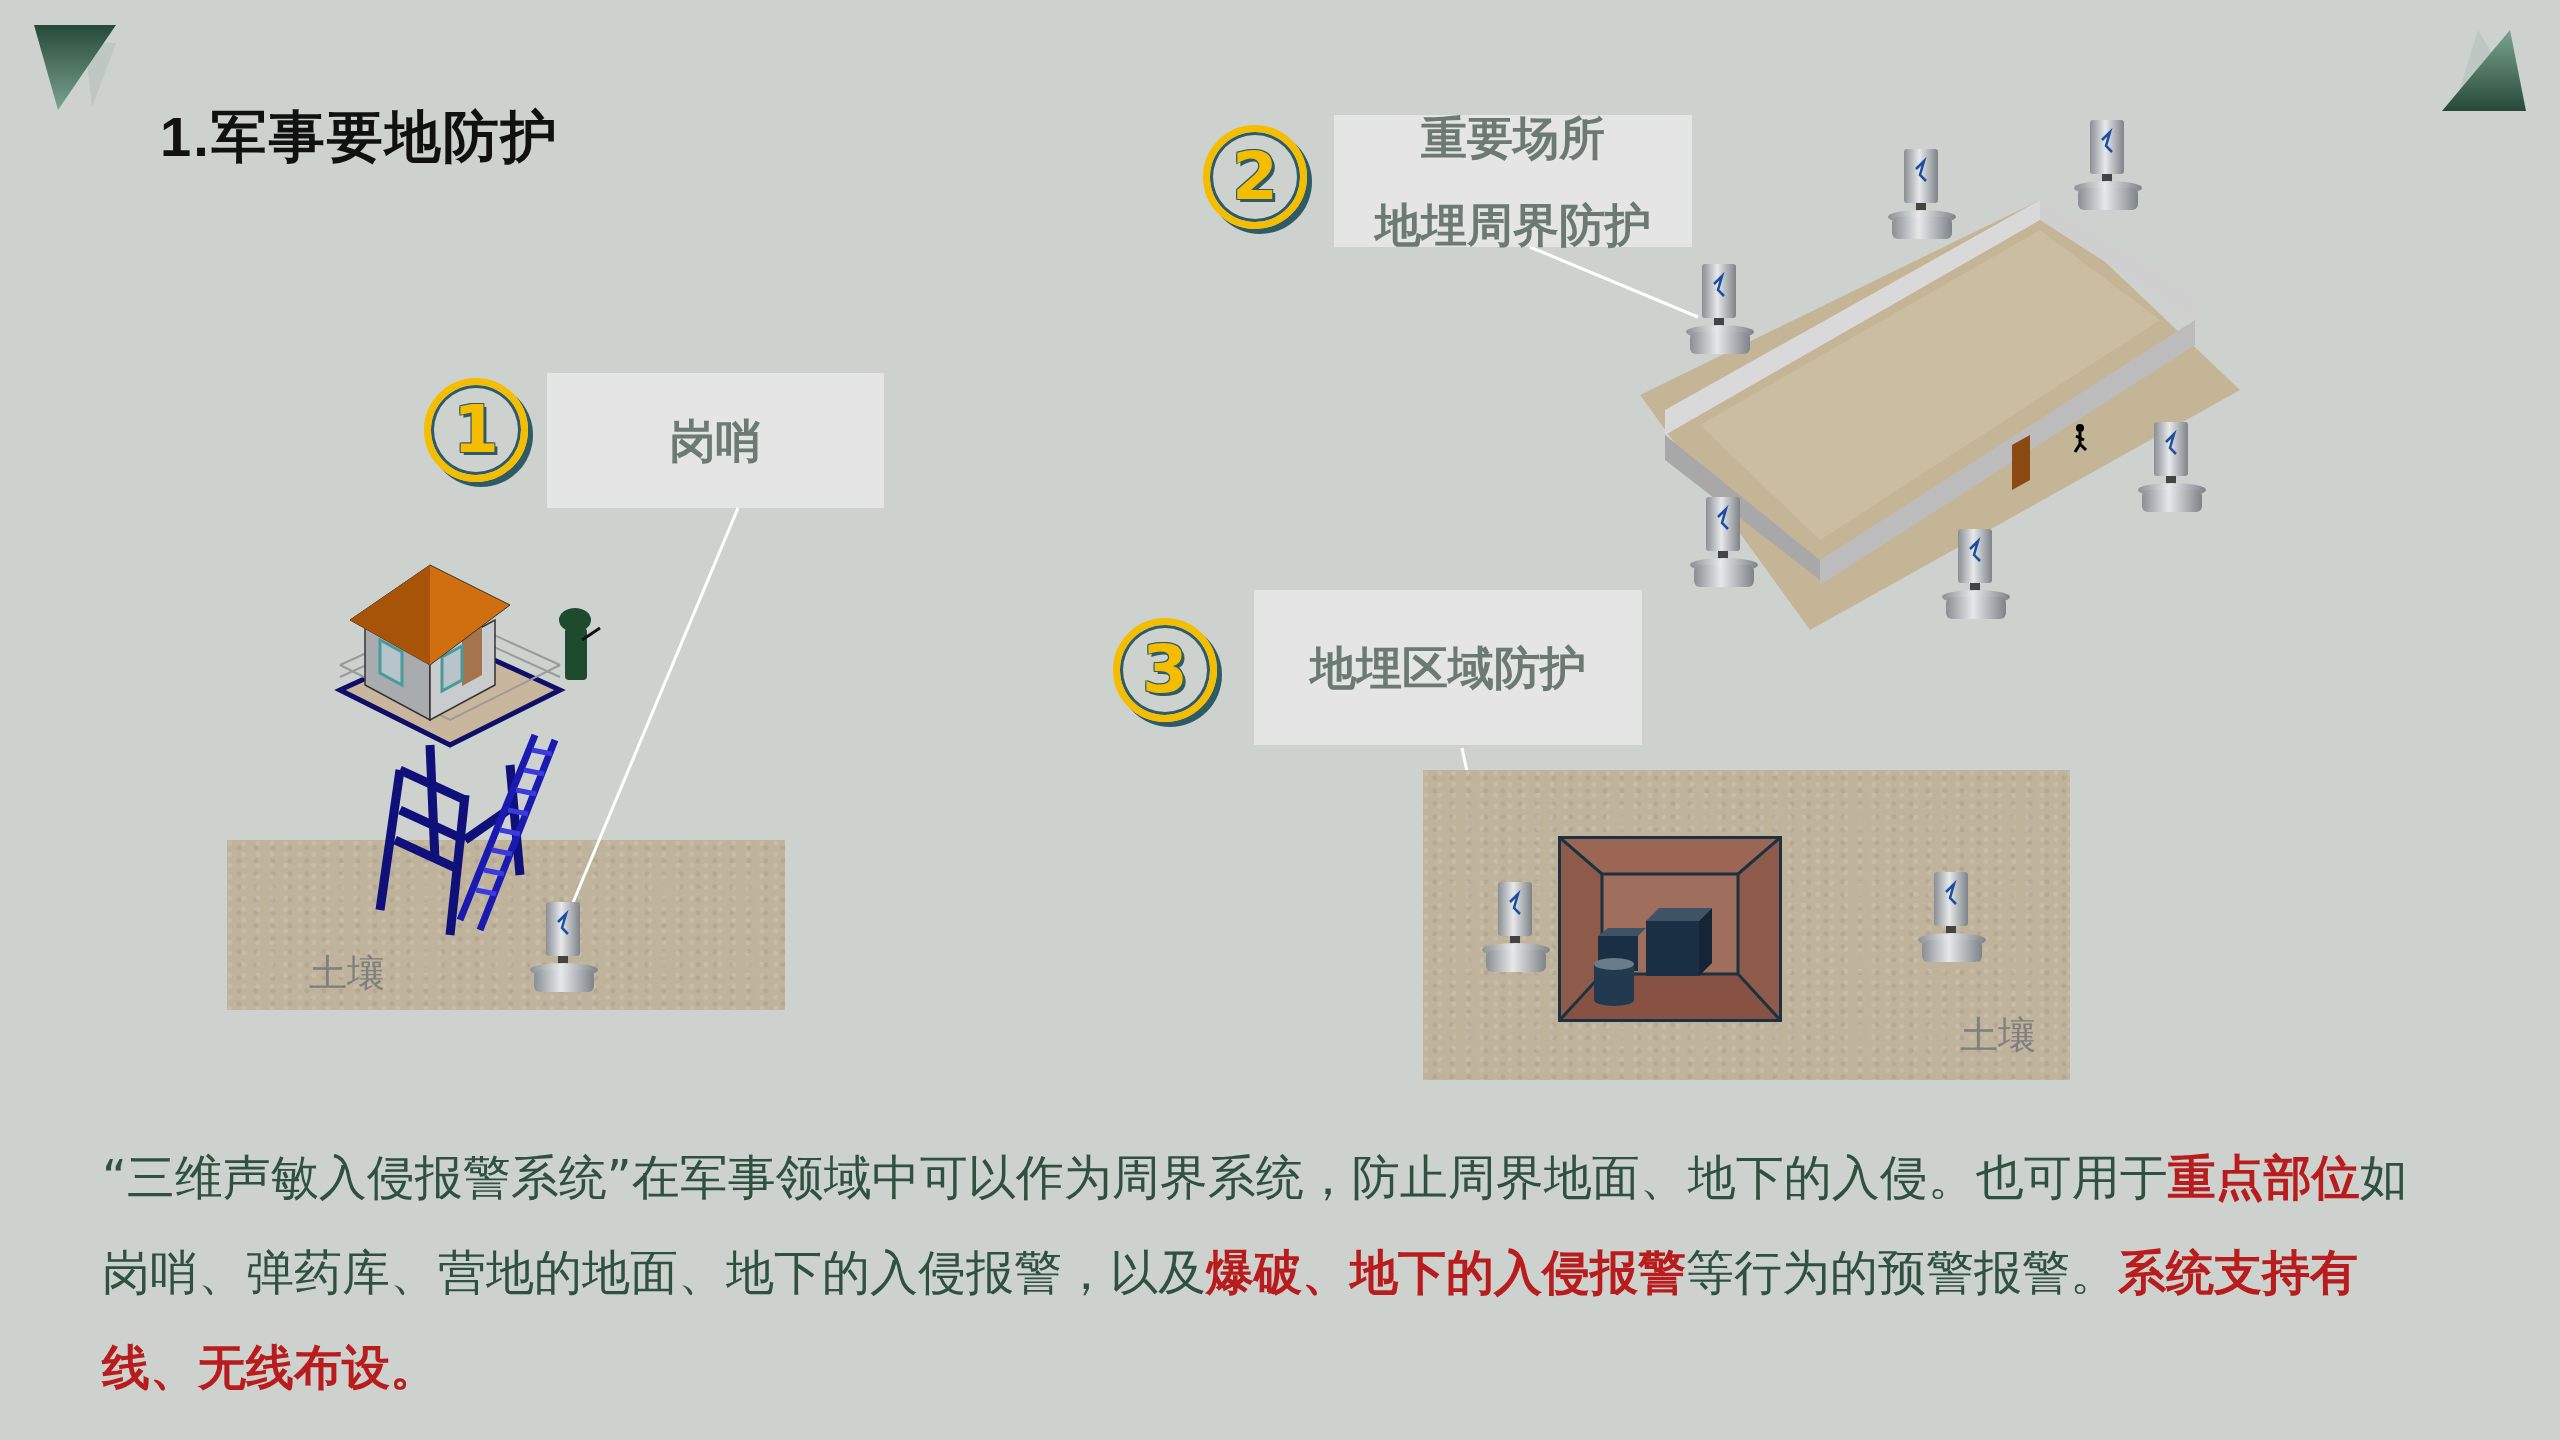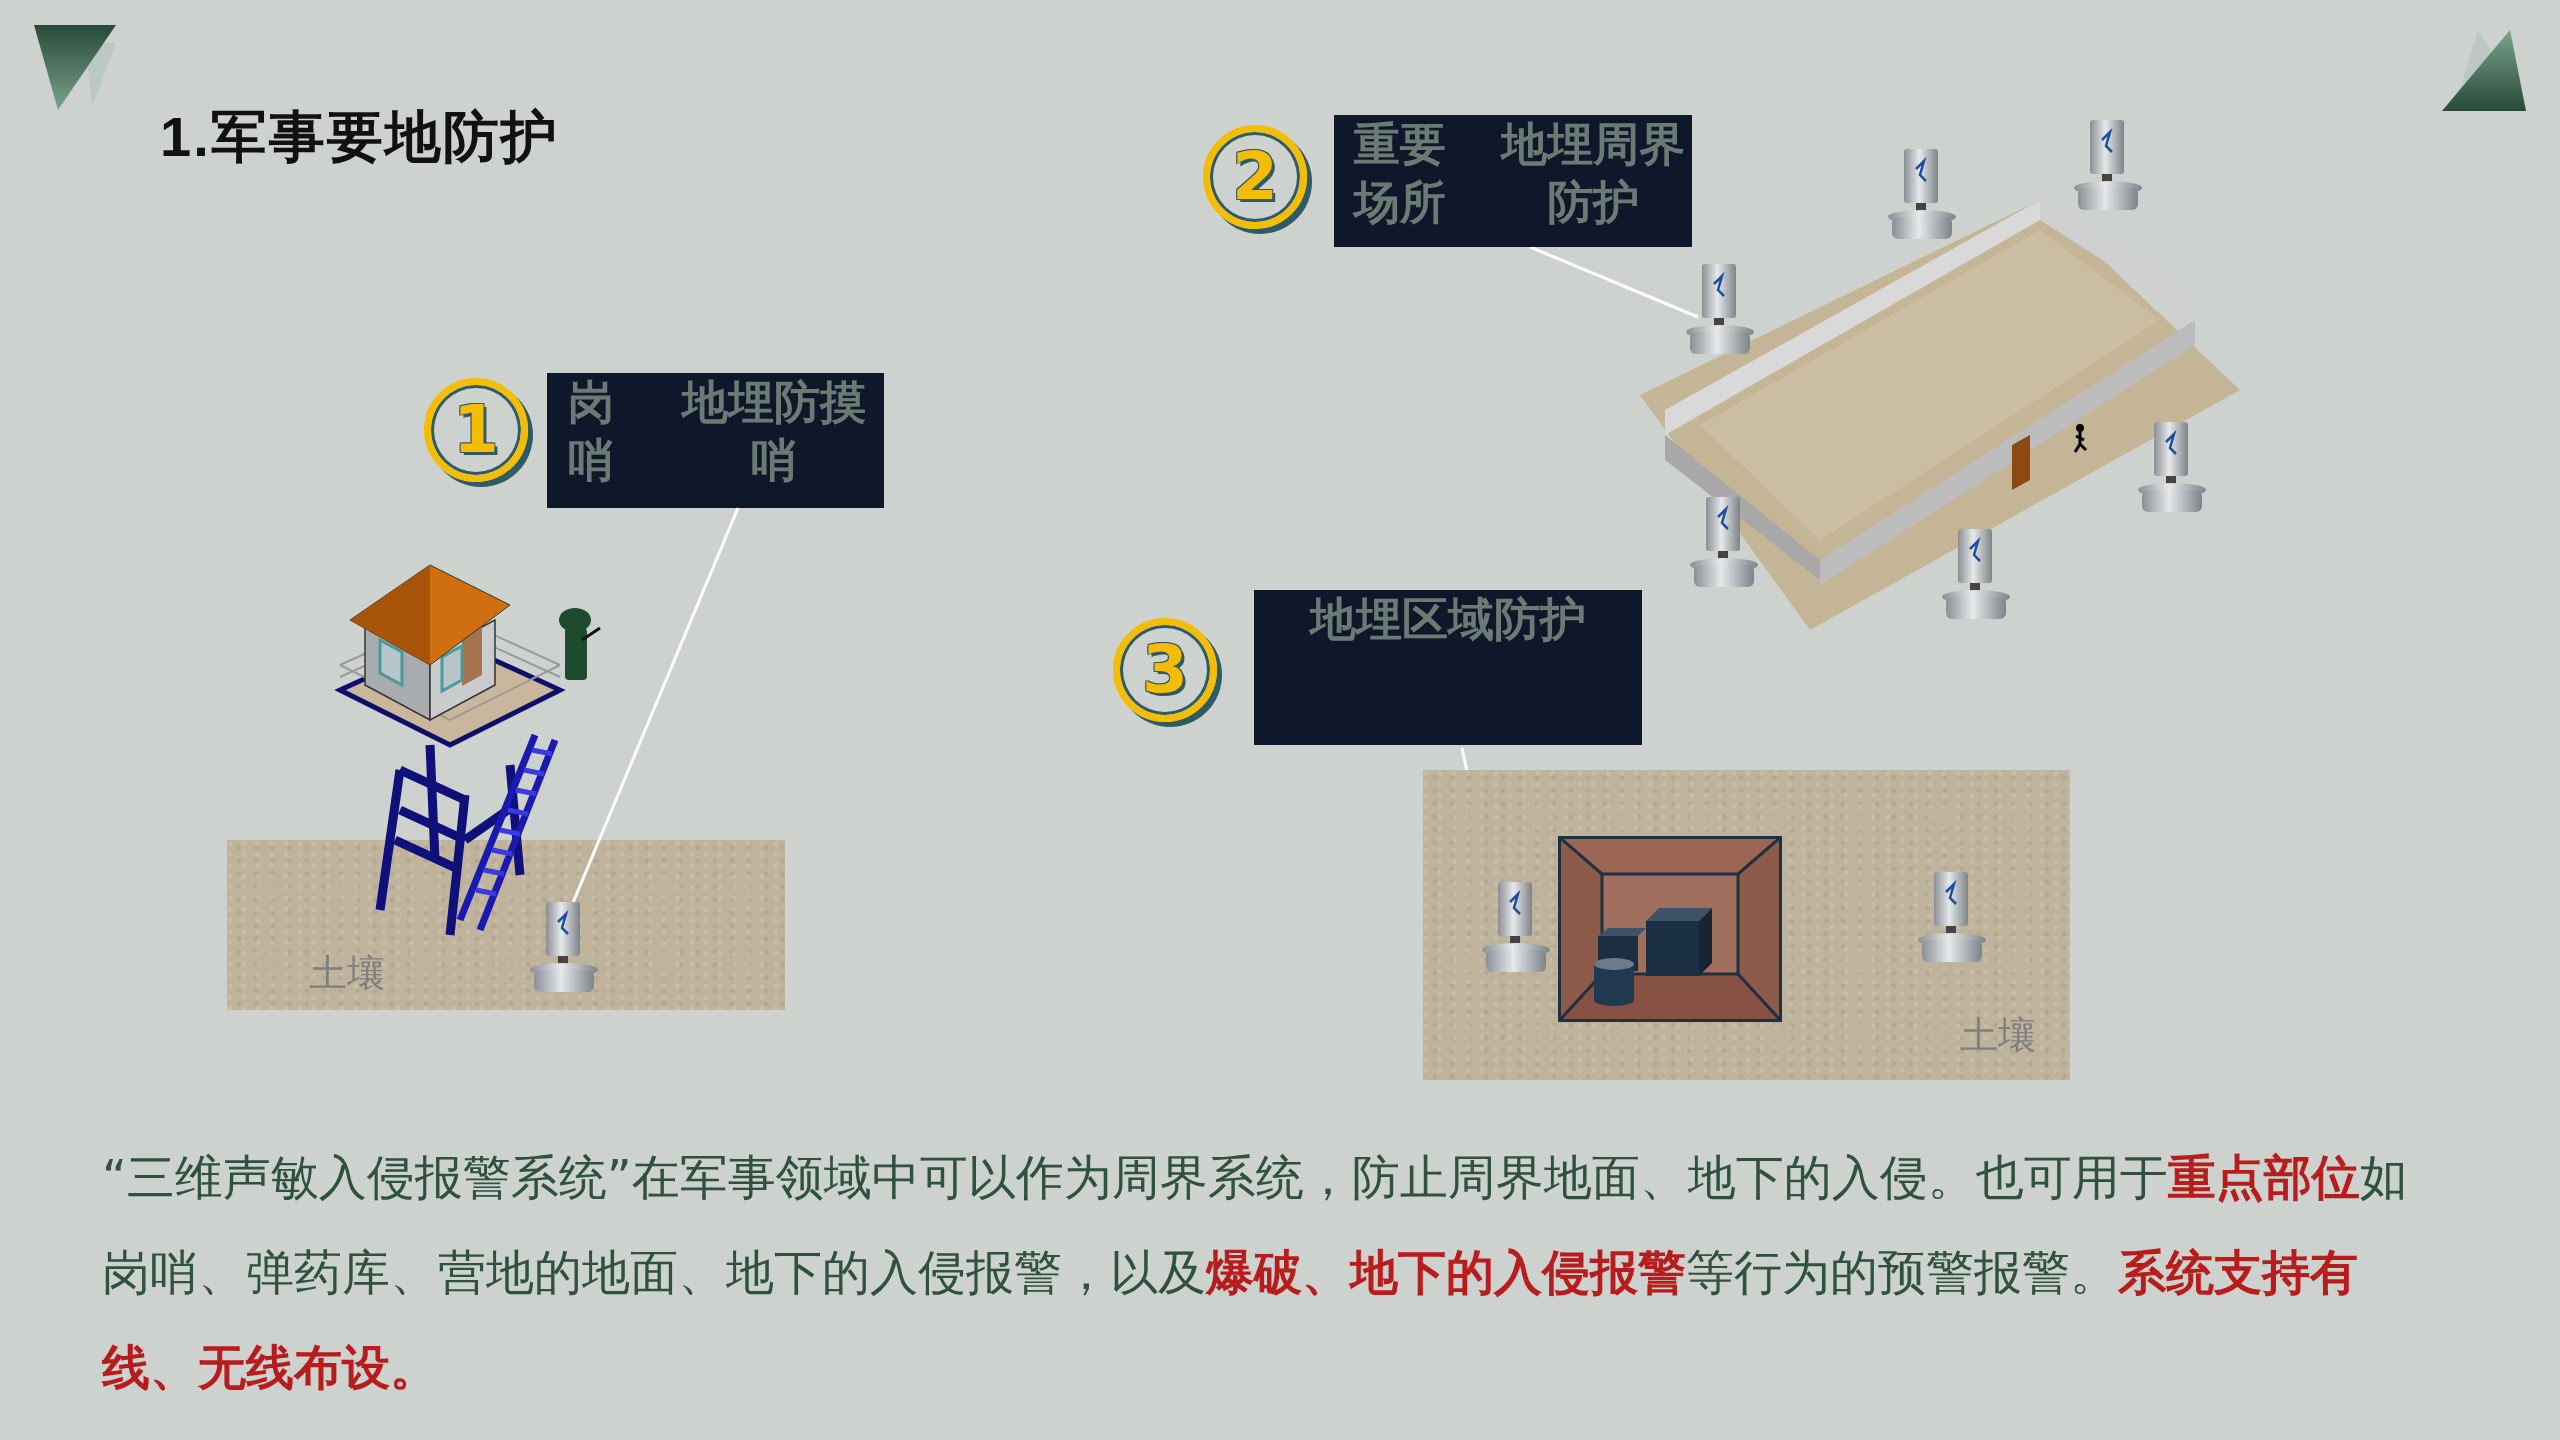--- a/index.html
+++ b/index.html
@@ -30,22 +30,22 @@
   }
   .badge span {
     font-size:66px; font-weight:bold; color:#f5bd00;
     font-family:"DejaVu Sans",sans-serif;
     text-shadow: 3px 3px 0 #2f5b65, -1px -1px 0 #2f5b65, 1px -1px 0 #2f5b65, -1px 1px 0 #2f5b65;
     line-height:1;
   }
 
   
   .label-box {
-    background:#0f172a; color:#6b7b74; font-weight:bold; font-size:46px;
-    text-align:center; display:flex; flex-direction:row; justify-content:center;
+    background:#e5e5e5; color:#6b7b74; font-weight:bold; font-size:46px;
+    text-align:center; display:flex; flex-direction:column; justify-content:center;
     line-height:58px; box-sizing:border-box;gap:29px;
   }
 
   
   .soil {
     background:
       radial-gradient(circle at 20% 30%, rgba(255,255,255,0.12) 0 2px, transparent 3px),
       radial-gradient(circle at 70% 60%, rgba(0,0,0,0.06) 0 2px, transparent 3px),
       #bfb39c;
     background-size: 14px 11px, 17px 13px, auto;
@@ -87,21 +87,20 @@
   <polygon points="70,5 86,86 2,86" fill="url(#gtr)"></polygon>
 </svg>
 
 <div class="abs title">1.军事要地防护</div>
 
 <div class="abs badge" style="left:424px; top:378px;">
   <span>1</span>
 </div>
 <div class="abs label-box" style="left:547px; top:373px; width:337px; height:135px;">
   <div>岗哨</div>
-  <div>地埋防摸哨</div>
 </div>
 
 <div class="abs soil" style="left:227px; top:840px; width:558px; height:170px;">
   <div class="abs soil-label" style="left:50px; top:108px;">土壤</div>
 </div>
 
 <svg class="abs" style="left:320px; top:540px; width:300px; height:400px;" viewBox="0 0 300 400">
 
   <g stroke="#10107a" stroke-width="9" fill="none">
     <line x1="80" y1="230" x2="60" y2="370"></line>

